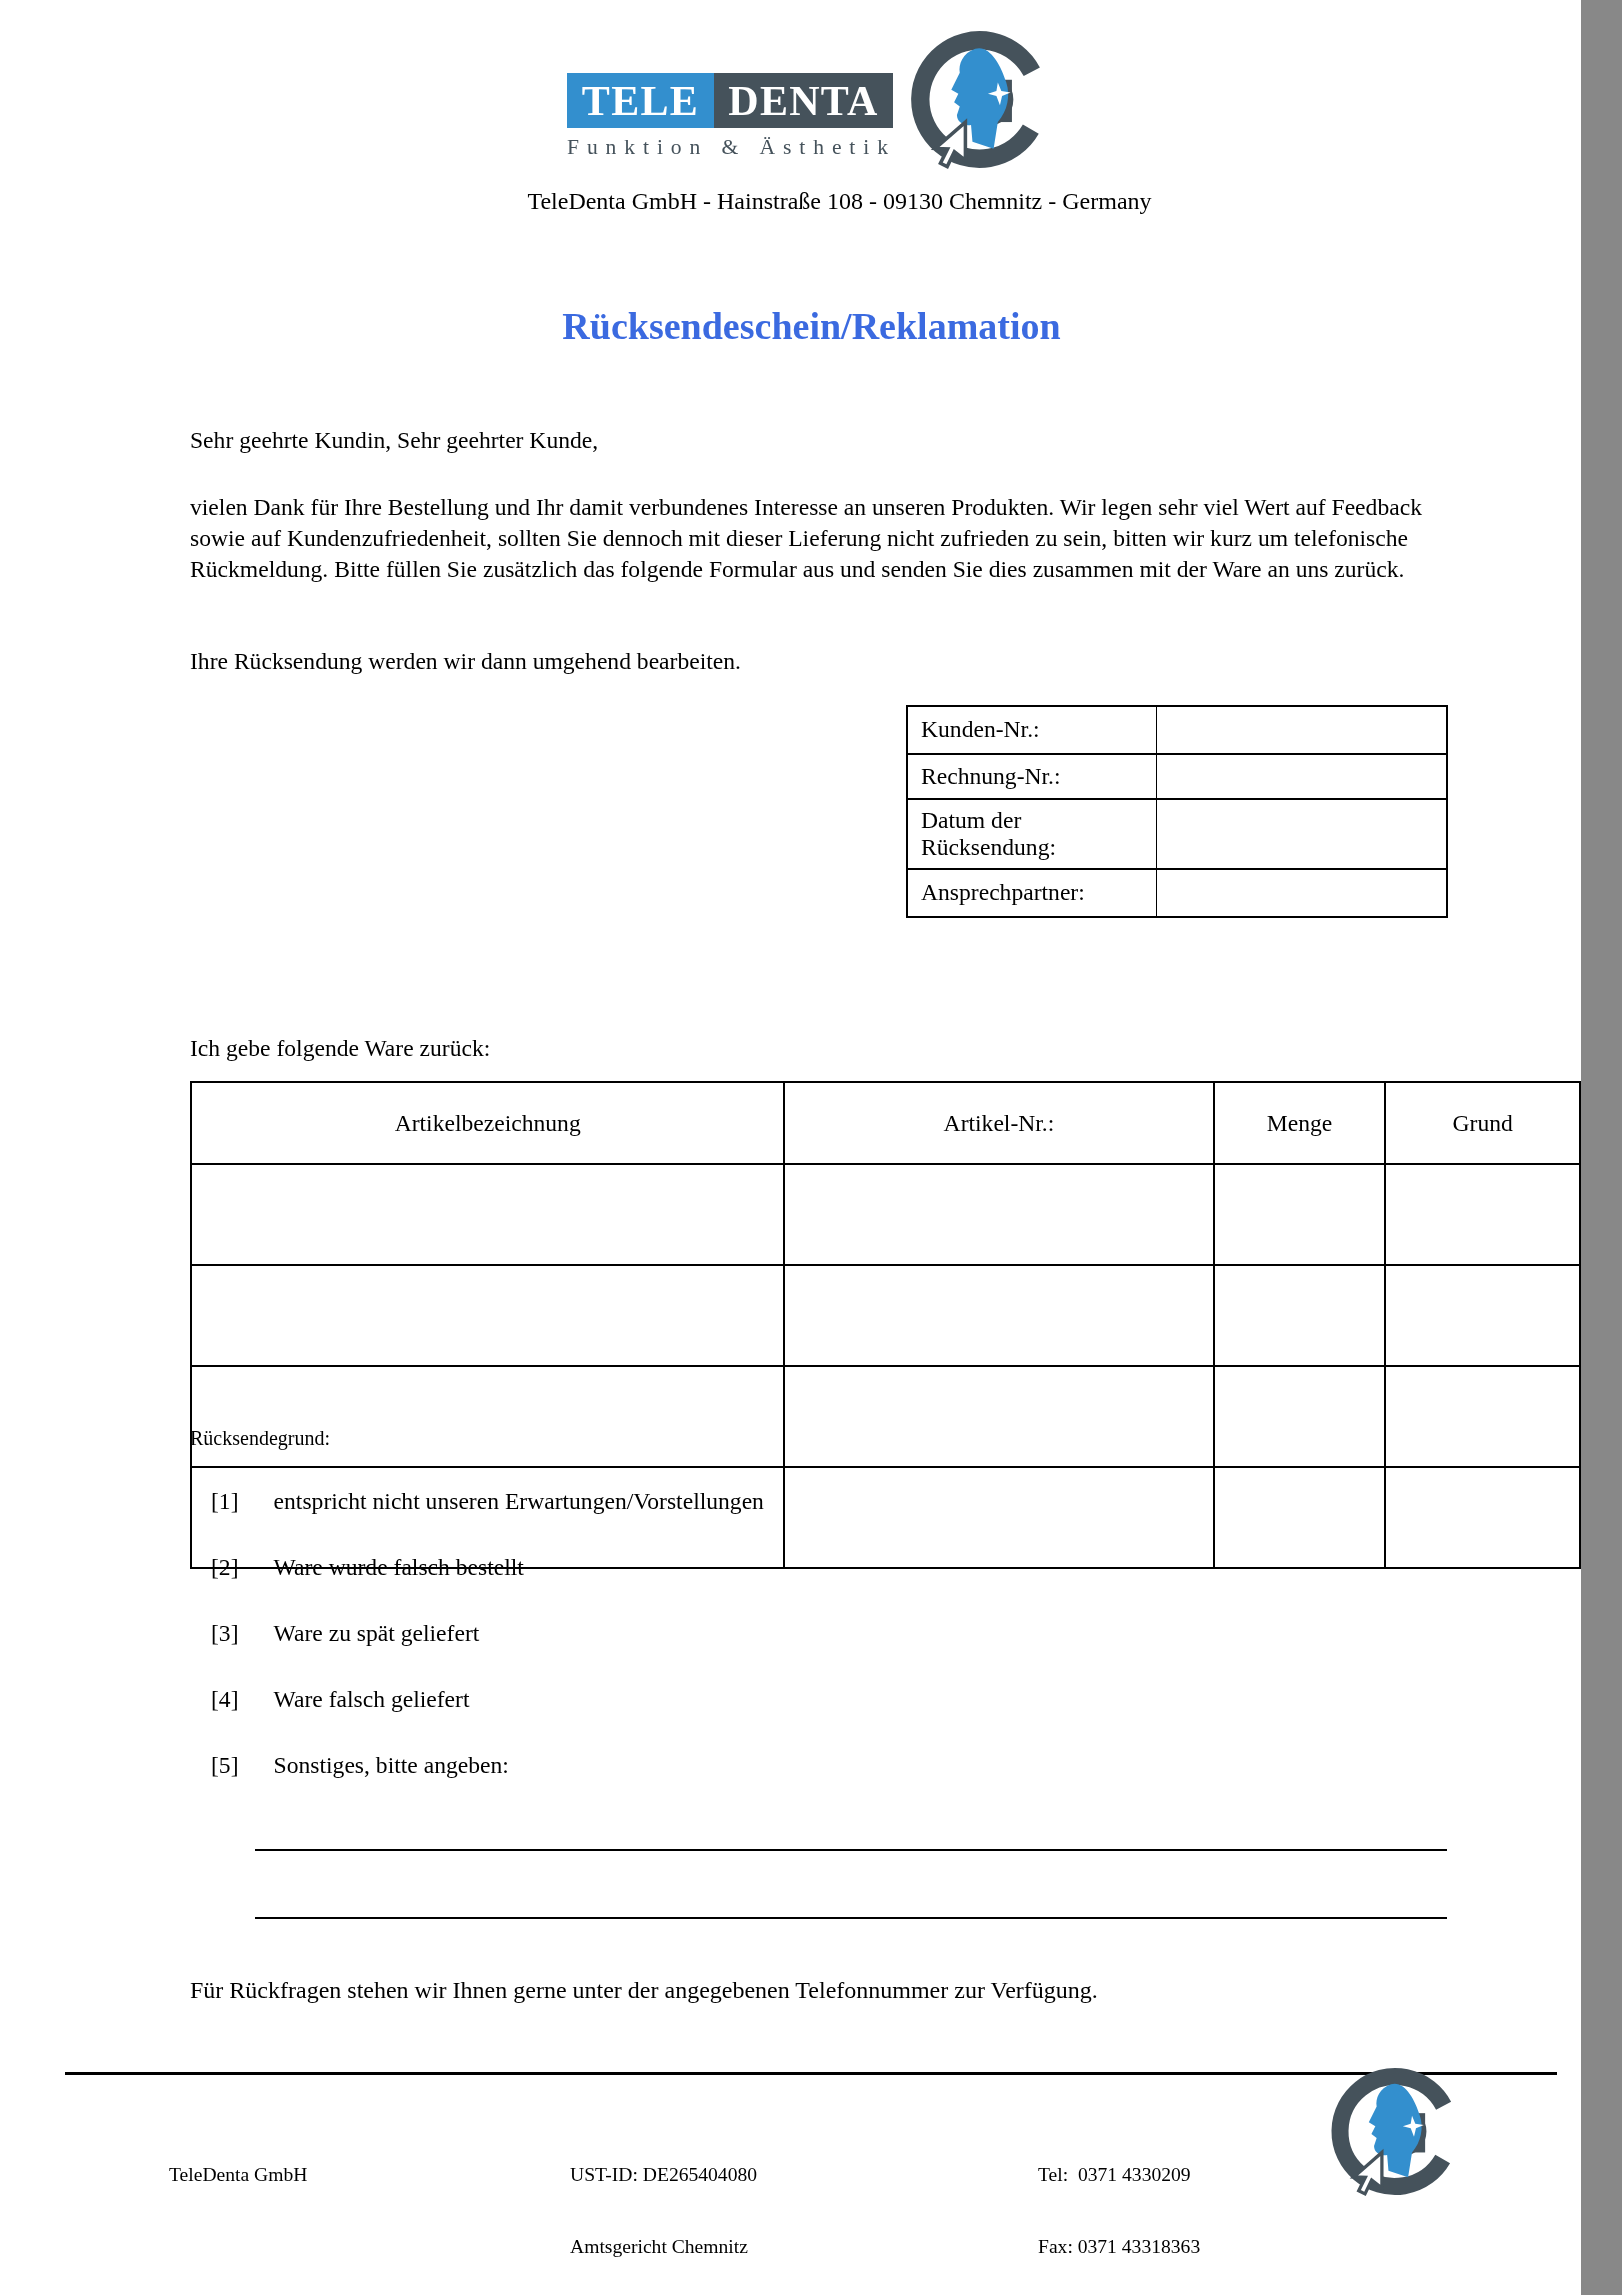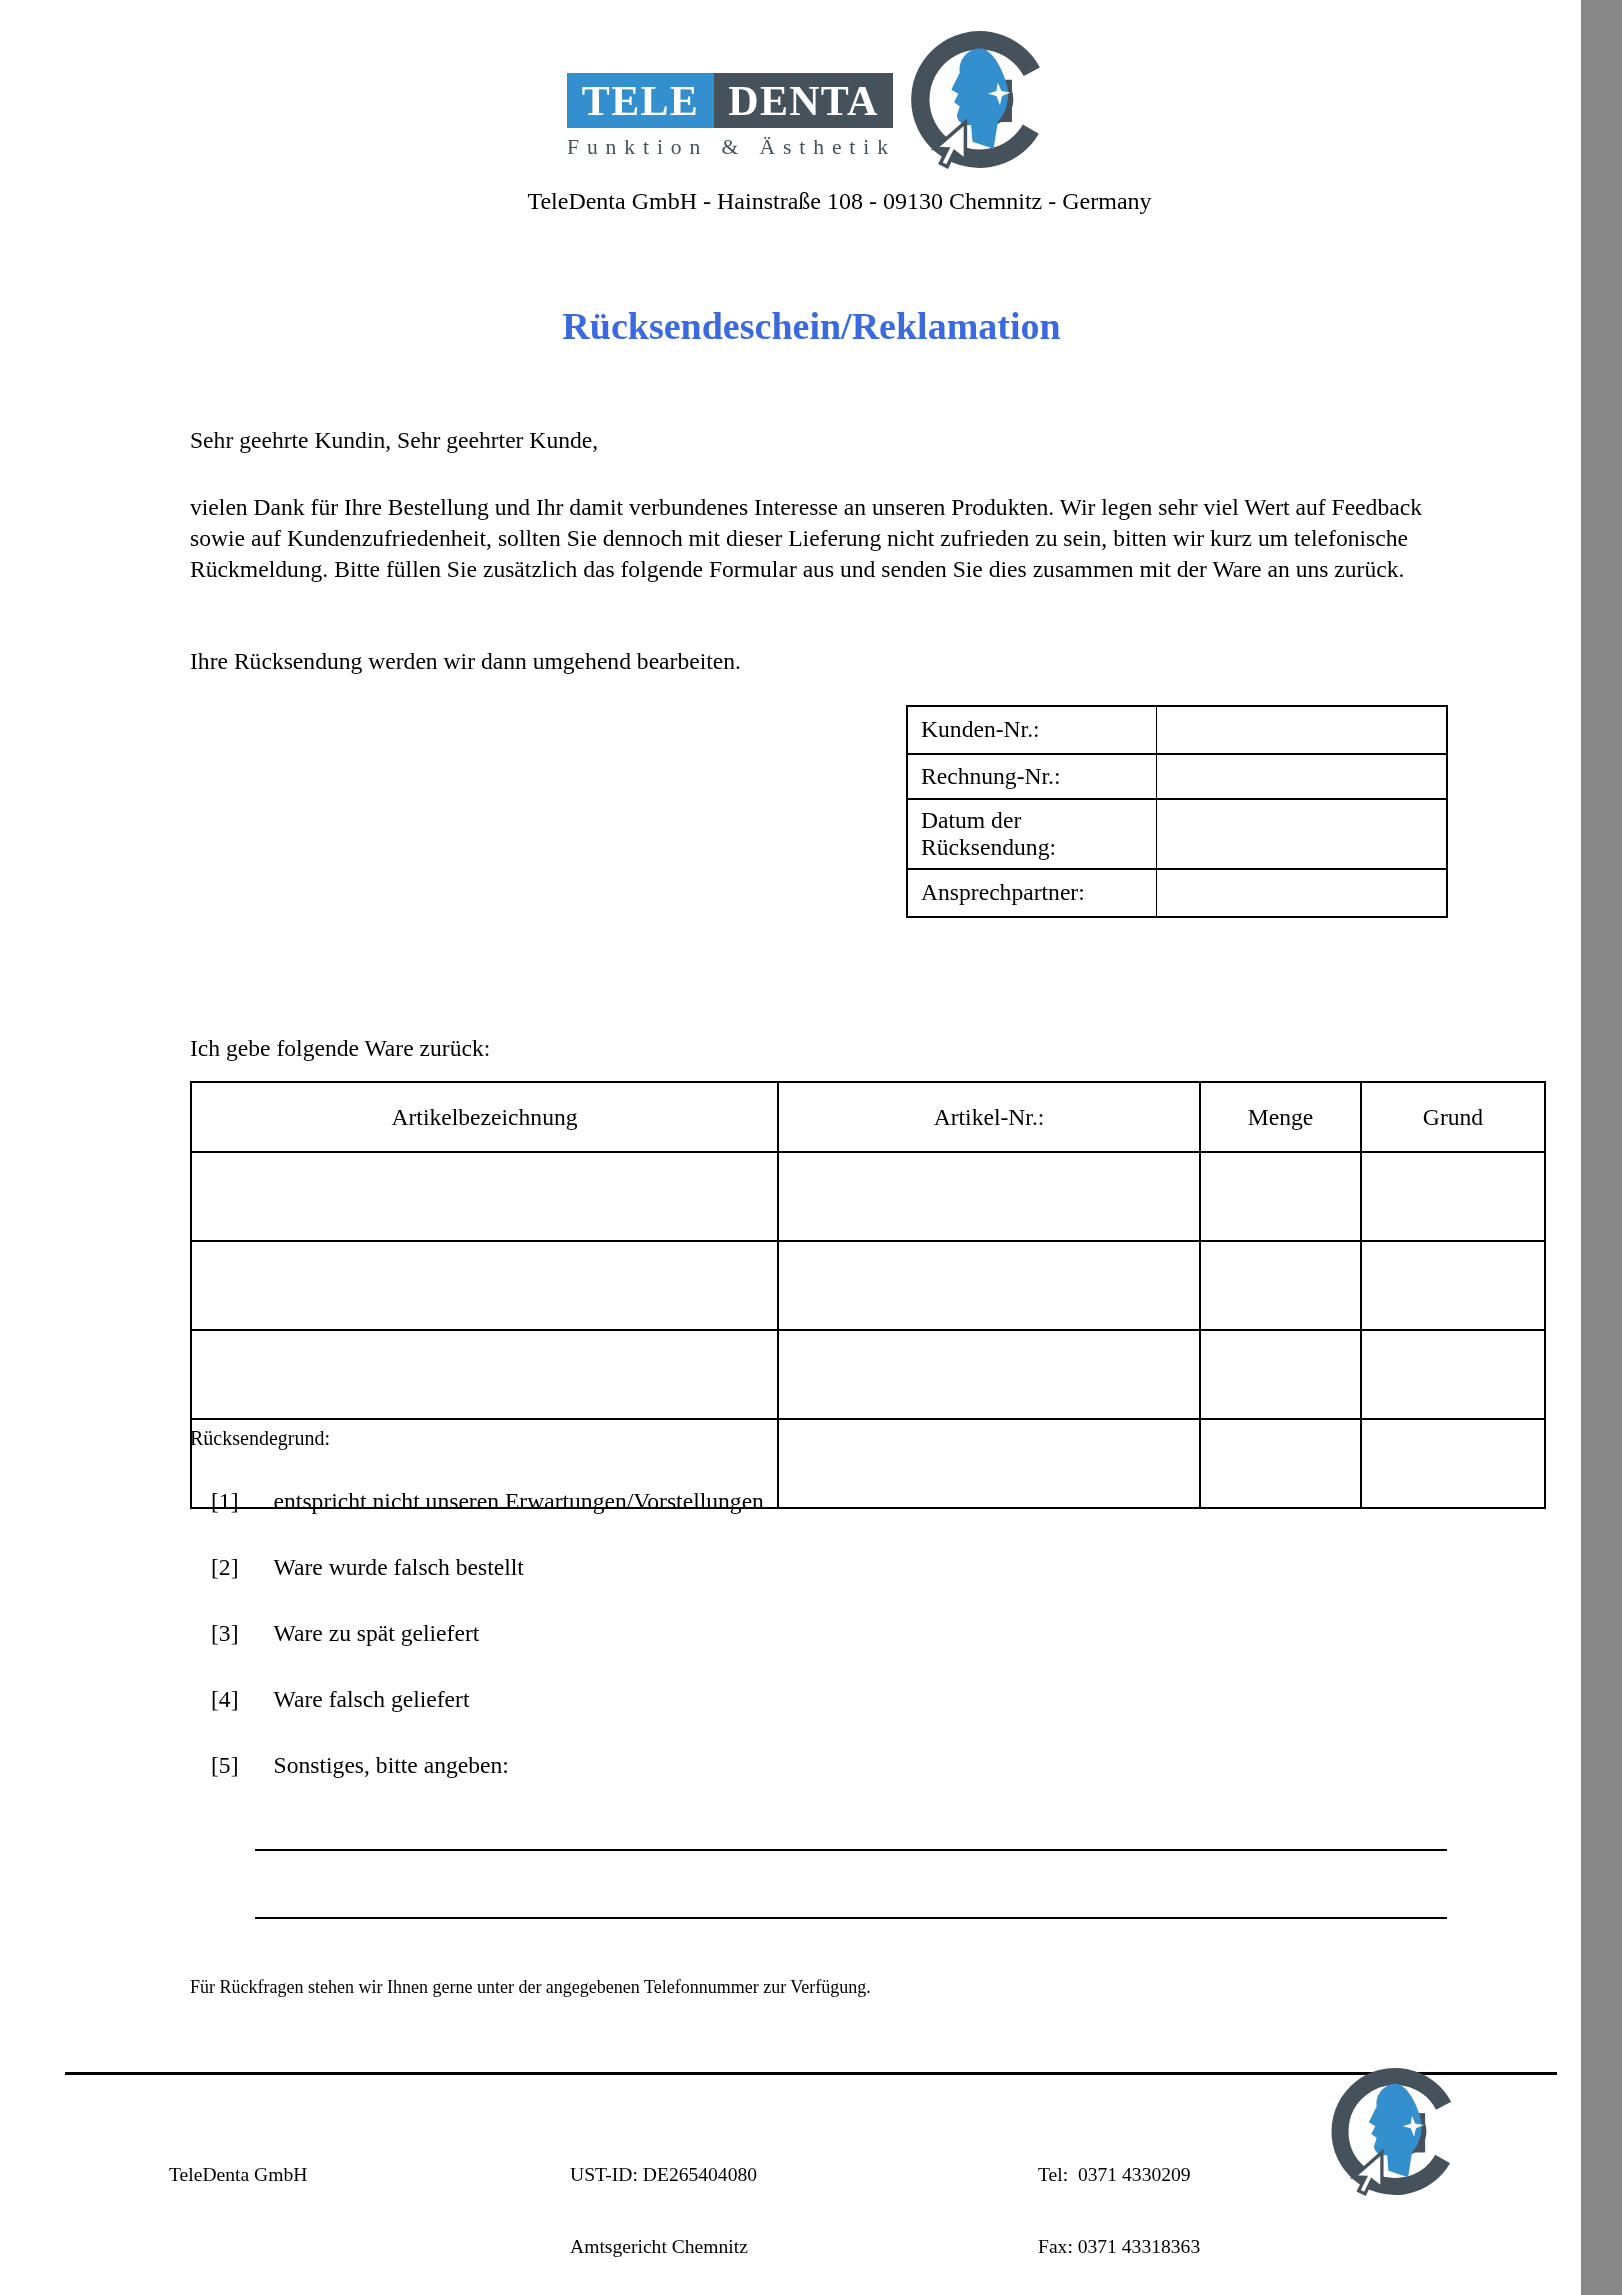--- a/index.html
+++ b/index.html
@@ -34,37 +34,37 @@
   .info-row{display:flex;border-top:2px solid #000;}
   .info-row:first-child{border-top:none;gap:32px;}
   .info-label{width:249px;border-right:1.3px solid #000;box-sizing:border-box;
     display:flex;align-items:center;padding:6.5px 5.2px 6.5px 13px;font-size:23.6px;line-height:27.5px;}
   .info-value{flex:1;}
   .h70{min-height:46px;} .h66{min-height:43px;} .h84{min-height:55px;}
 
   
   .items-heading{left:190px;top:1035px;font-size:23.6px;}
   .items-table{left:190px;top:1081px;border-collapse:collapse;}
-  .items-table th,.items-table td{border:2px solid #000;font-size:23.6px;font-weight:normal;text-align:center;padding:11px;}
+  .items-table th,.items-table td{border:2px solid #000;font-size:23.6px;font-weight:normal;text-align:center;padding:17px;}
   .items-table th{height:46px;}
   .items-table td{height:65px;}
   .col-name{width:563px;} .col-nr{width:398px;} .col-menge{width:137px;} .col-grund{width:160px;}
 
   
   .reasons-heading{left:190px;top:1427px;font-size:20px;}
   .reasons-list{left:211px;top:1488px;font-size:23.6px;}
   .reason-item{display:flex;margin-bottom:39px;}
   .reason-num{width:39px;}
   .reason-text{margin-left:23.6px;}
 
   .free-line{height:0;border-top:2px solid #000;}
   .line1{left:255px;top:1849px;width:1192px;}
   .line2{left:255px;top:1917px;width:1192px;}
 
-  .closing{left:190px;top:1977px;font-size:18px;}
+  .closing{left:190px;top:1977px;font-size:24px;}
 
   
   .footer-divider{left:65px;top:2072px;width:1492px;height:3.3px;background:#000;}
   .footer-col{top:2115px;font-size:19.6px;line-height:24px;white-space:pre-wrap;}
   .fc1{left:169px;} .fc2{left:570px;} .fc3{left:1038px;}
   .footer-col .fline{min-height:24px;}
 
   .logo-mark-header{left:905px;top:29px;}
   .logo-mark-footer{left:1328px;top:2066px;}
 </style>

